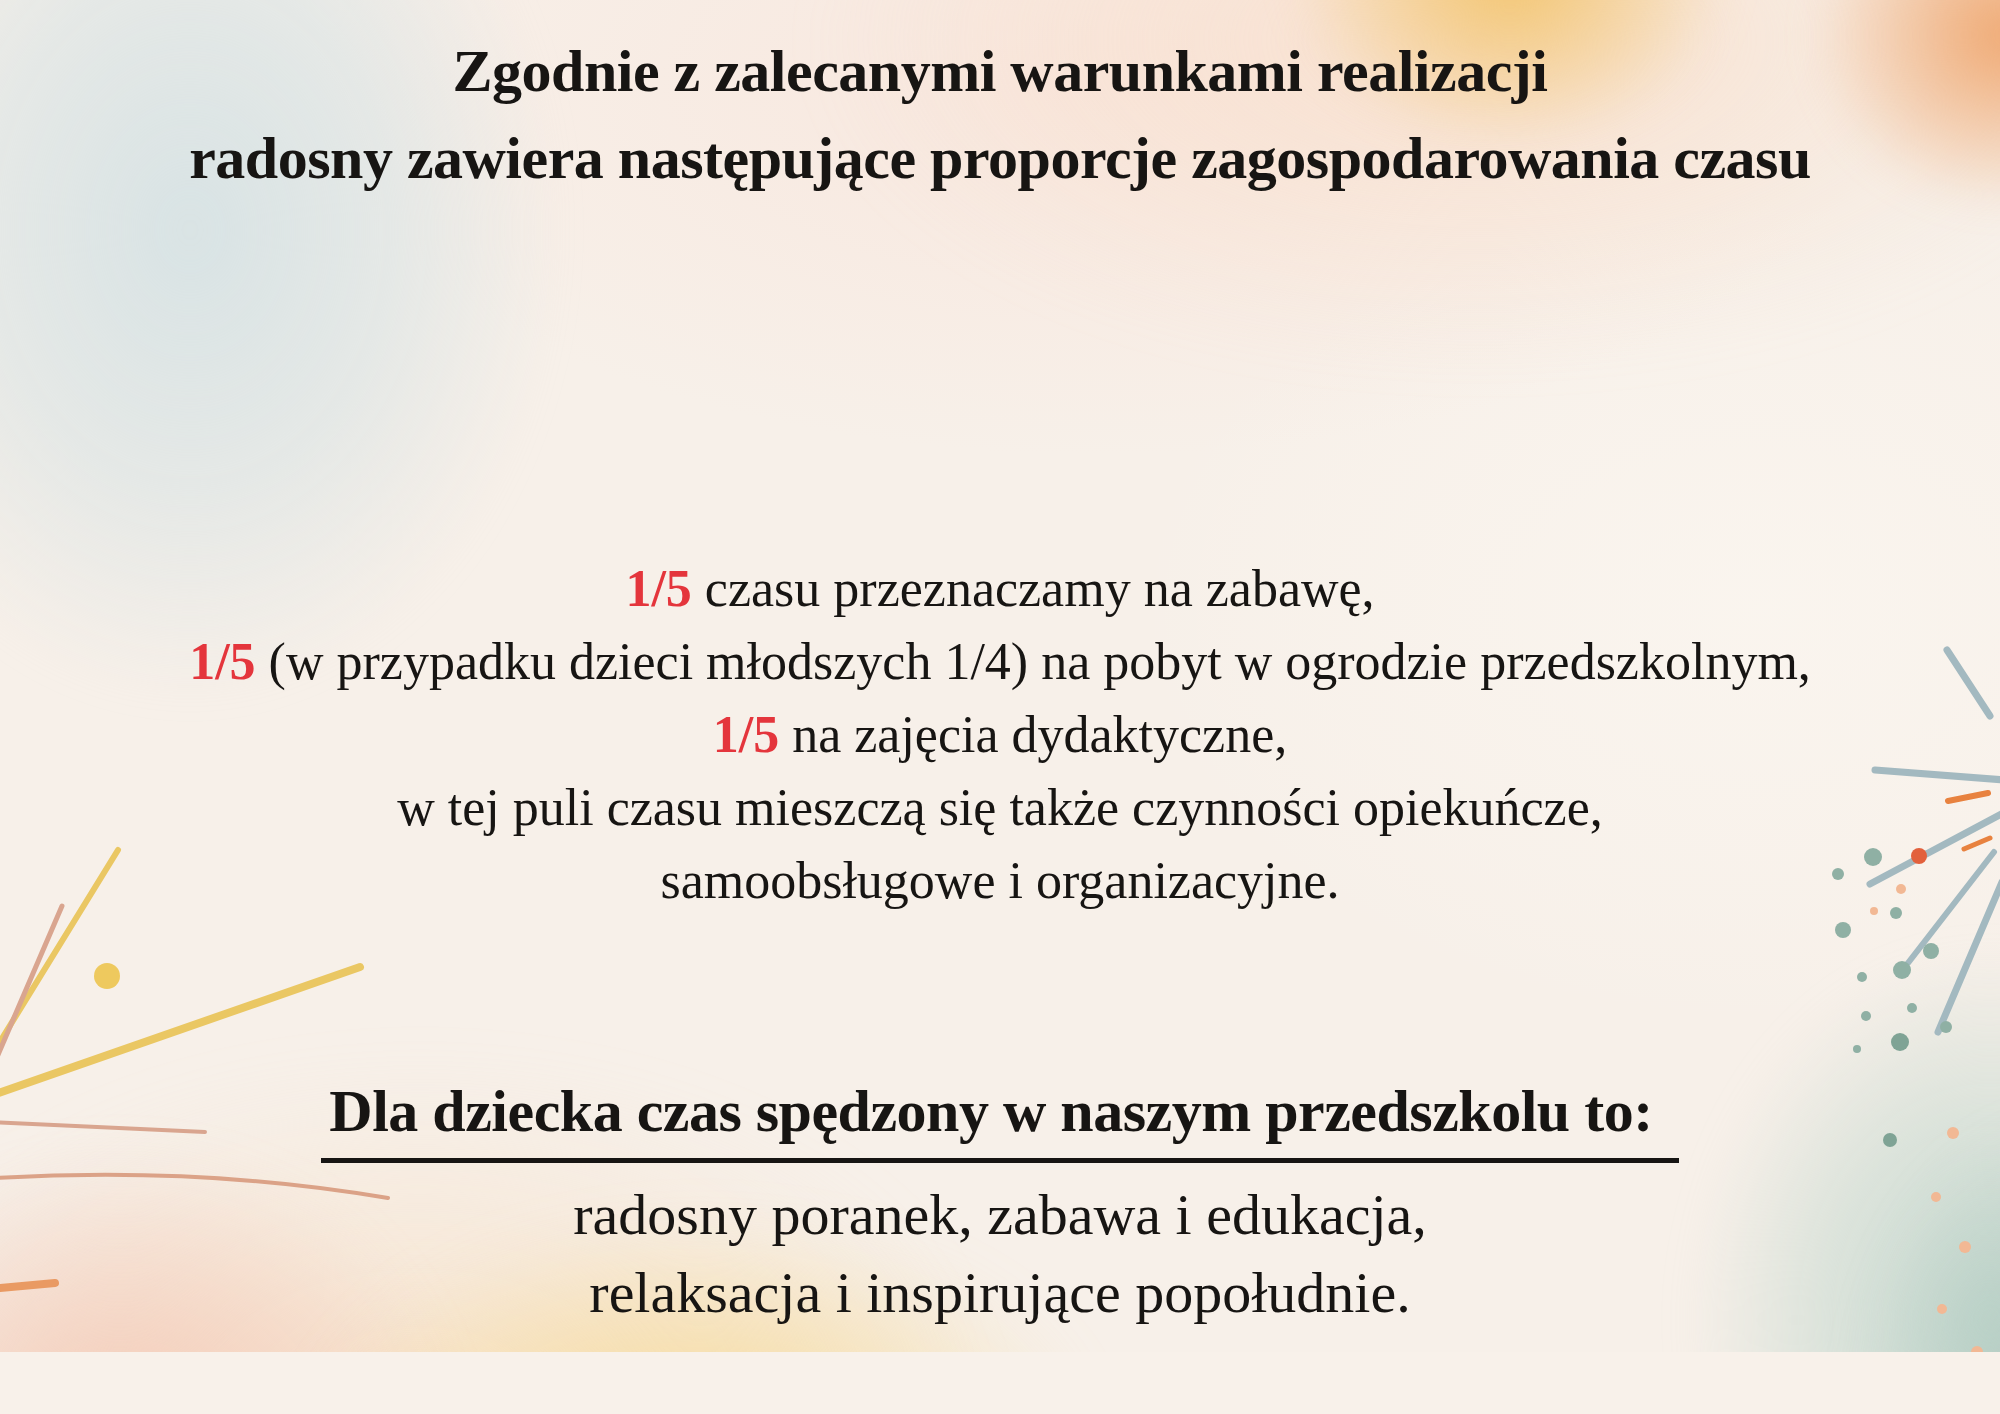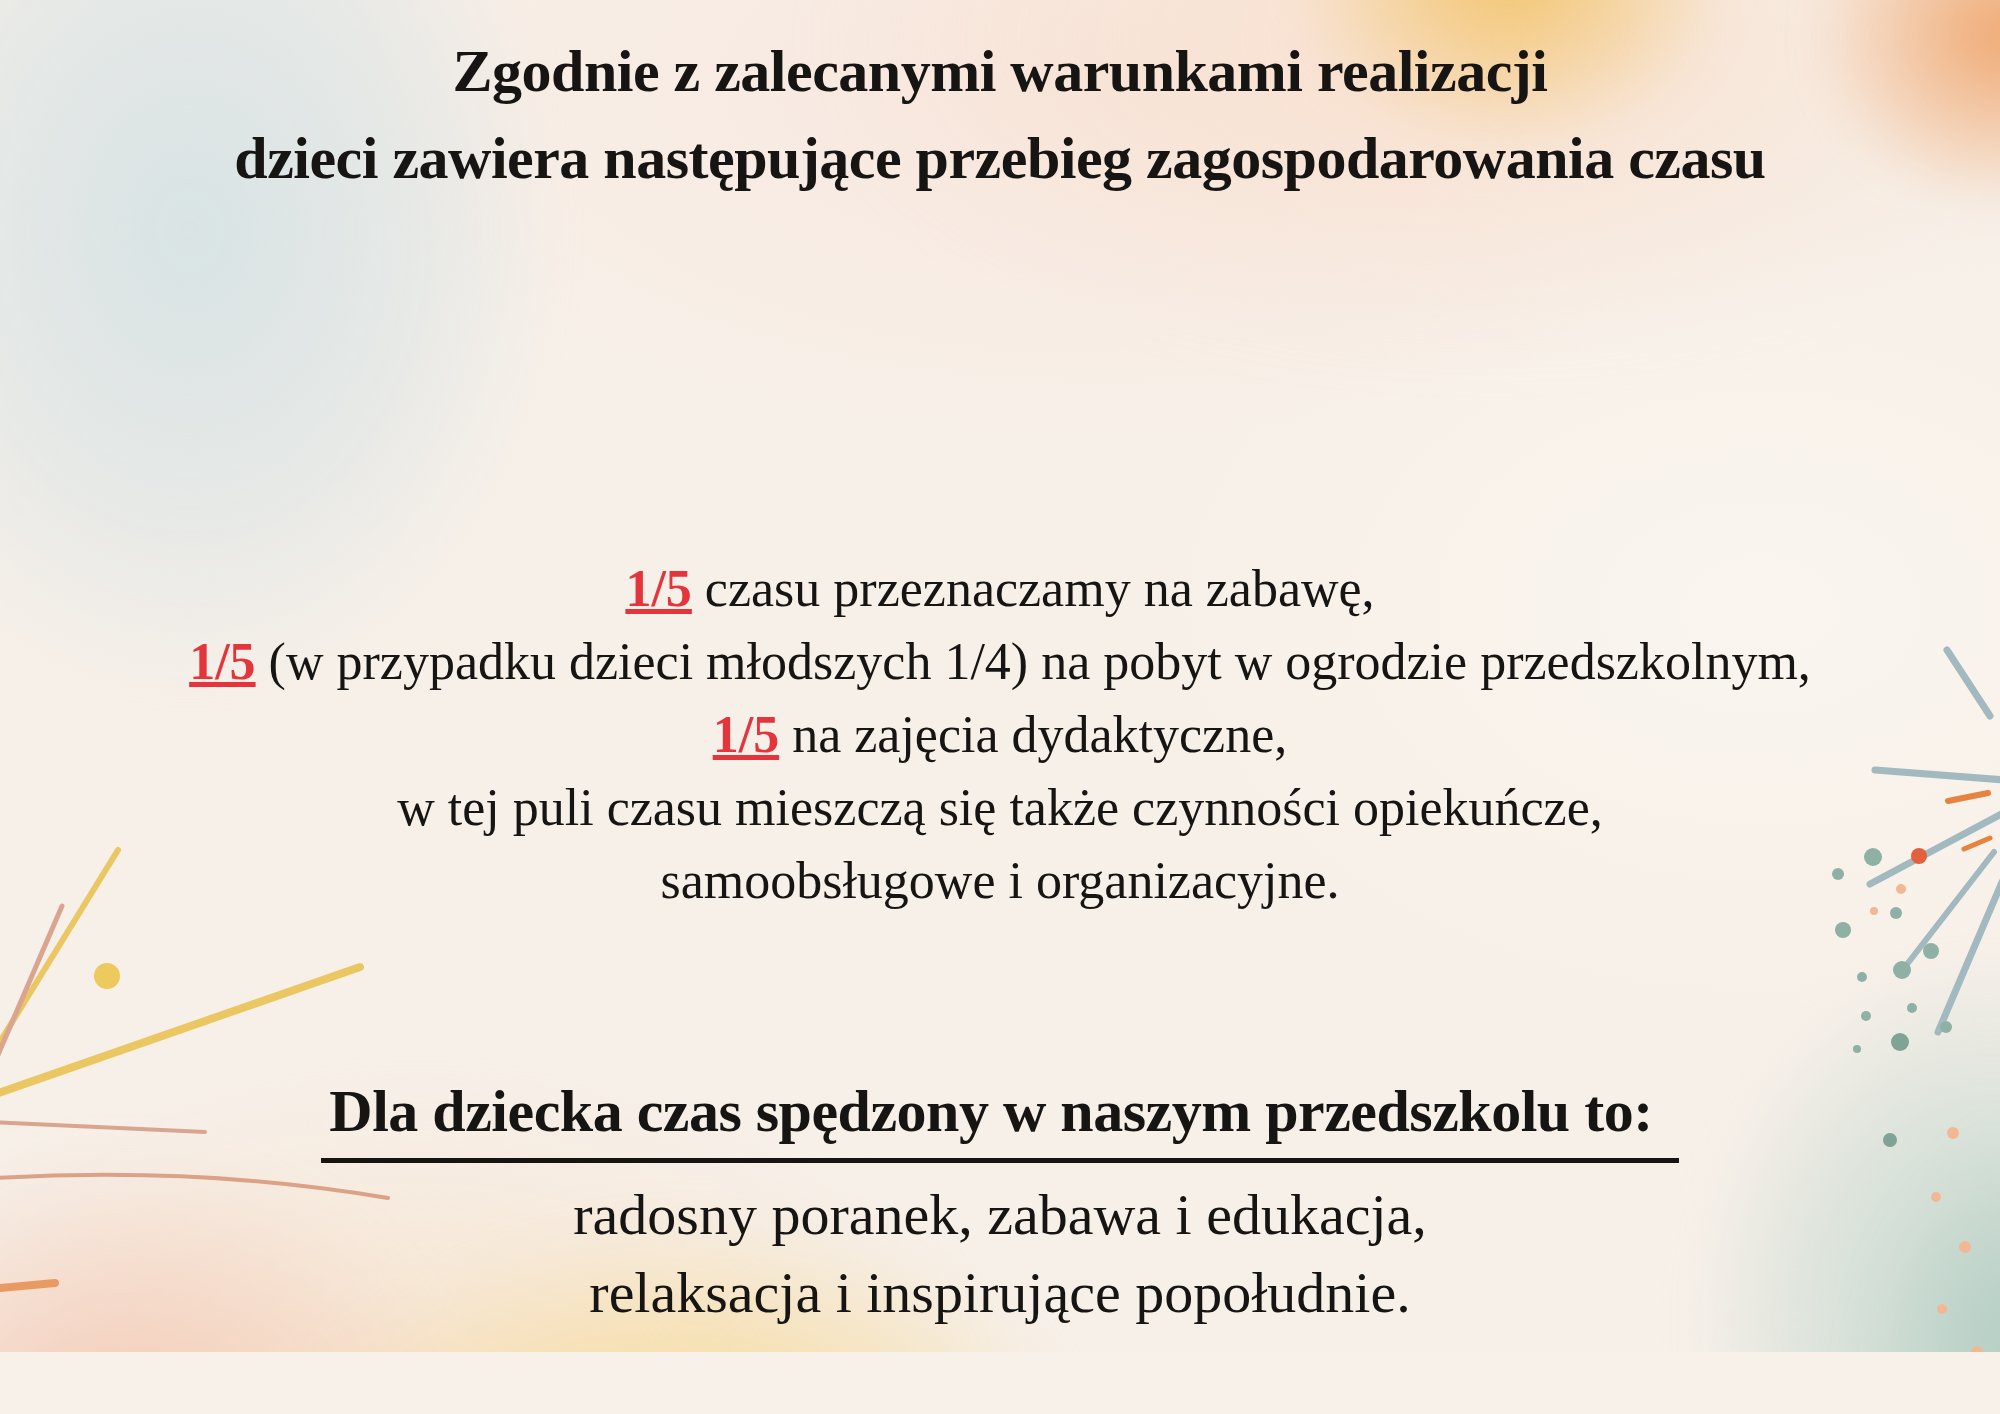--- a/index.html
+++ b/index.html
@@ -74,21 +74,21 @@
   .content{ position:absolute; inset:0; z-index:2; text-align:center; }
   .title{
     position:absolute; top:28px; left:0; right:0;
     font-size:60px; font-weight:700; line-height:87px;
     letter-spacing:-0.5px;
   }
   .schedule{
     position:absolute; top:552px; left:0; right:0;
     font-size:52px; font-weight:400; line-height:73px;
   }
-  .fraction{ color:#e4353c; font-weight:700;text-decoration:underline; }
+  .fraction{ color:#e4353c; font-weight:700; }
   .closing{ position:absolute; top:1072px; left:0; right:0; }
   .closing-heading{
     font-size:60px; font-weight:700; line-height:78px;
     letter-spacing:-0.5px;
     margin-bottom:13px;
   }
   .closing-heading .underlined{
     display:inline-block;
     border-bottom:5px solid #171513;
     padding:0 26px 8px 8px;
@@ -152,21 +152,21 @@
       <circle cx="1942" cy="1309" r="5" fill="#f2b894"></circle>
       <circle cx="1977" cy="1352" r="6" fill="#f2b894"></circle>
       <circle cx="1912" cy="1371" r="4" fill="#f2b894"></circle>
     </g>
   </svg>
 
   <div class="content">
 
     <div class="title">
       <div>Zgodnie z zalecanymi warunkami realizacji</div>
-      <div>dzieci zawiera następujące przebieg zagospodarowania czasu</div>
+      <div>radosny zawiera następujące proporcje zagospodarowania czasu</div>
     </div>
 
     <div class="schedule">
       <p><span class="fraction">1/5</span><span> czasu przeznaczamy na zabawę,</span></p>
       <p><span class="fraction">1/5</span><span> (w przypadku dzieci młodszych 1/4) na pobyt w ogrodzie przedszkolnym,</span></p>
       <p><span class="fraction">1/5</span><span> na zajęcia dydaktyczne,</span></p>
       <p><span class="fraction"></span><span>w tej puli czasu mieszczą się także czynności opiekuńcze,</span></p>
       <p><span class="fraction"></span><span>samoobsługowe i organizacyjne.</span></p>
     </div>
 

